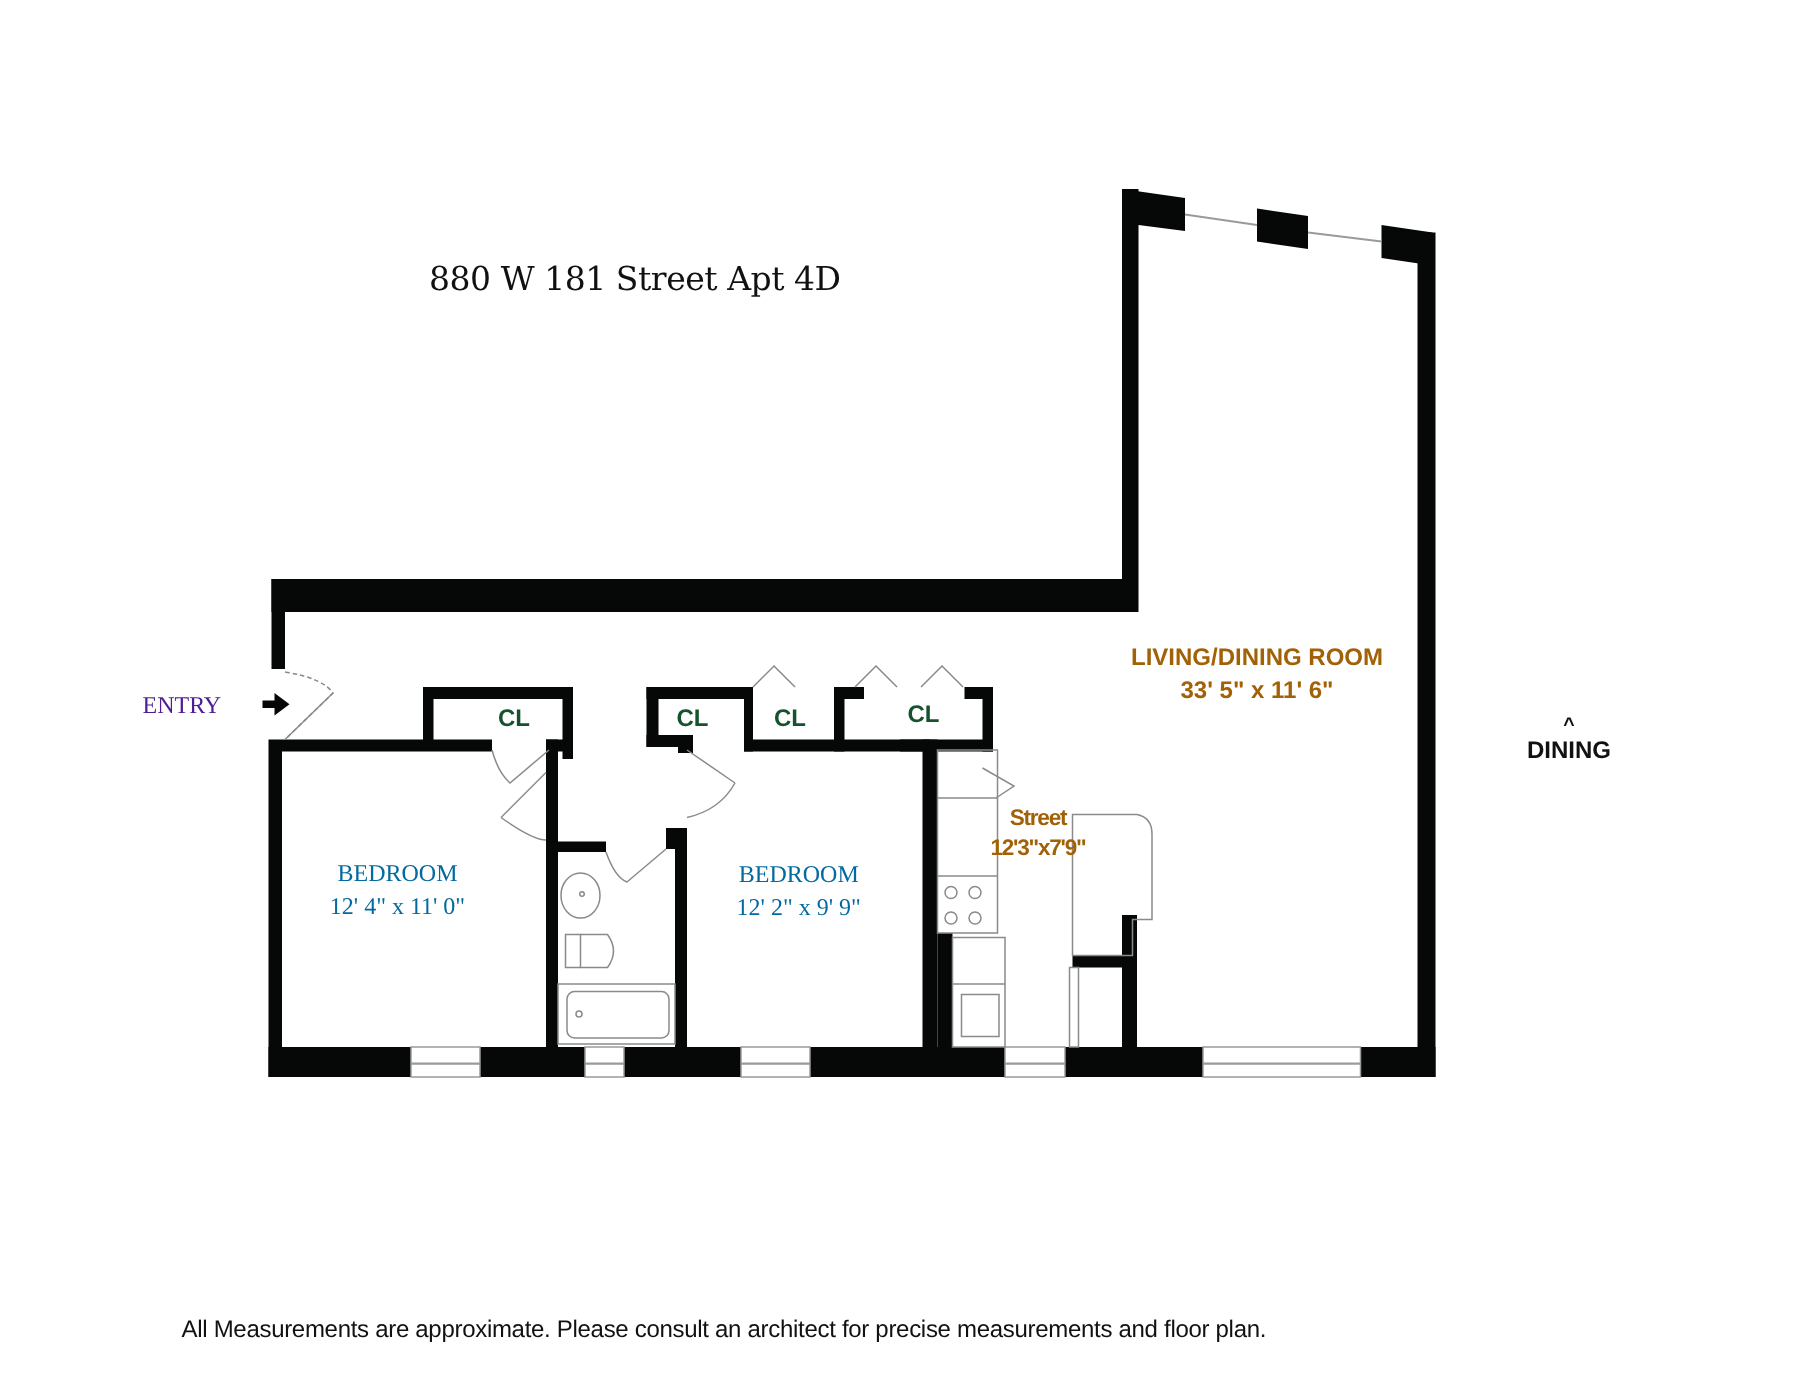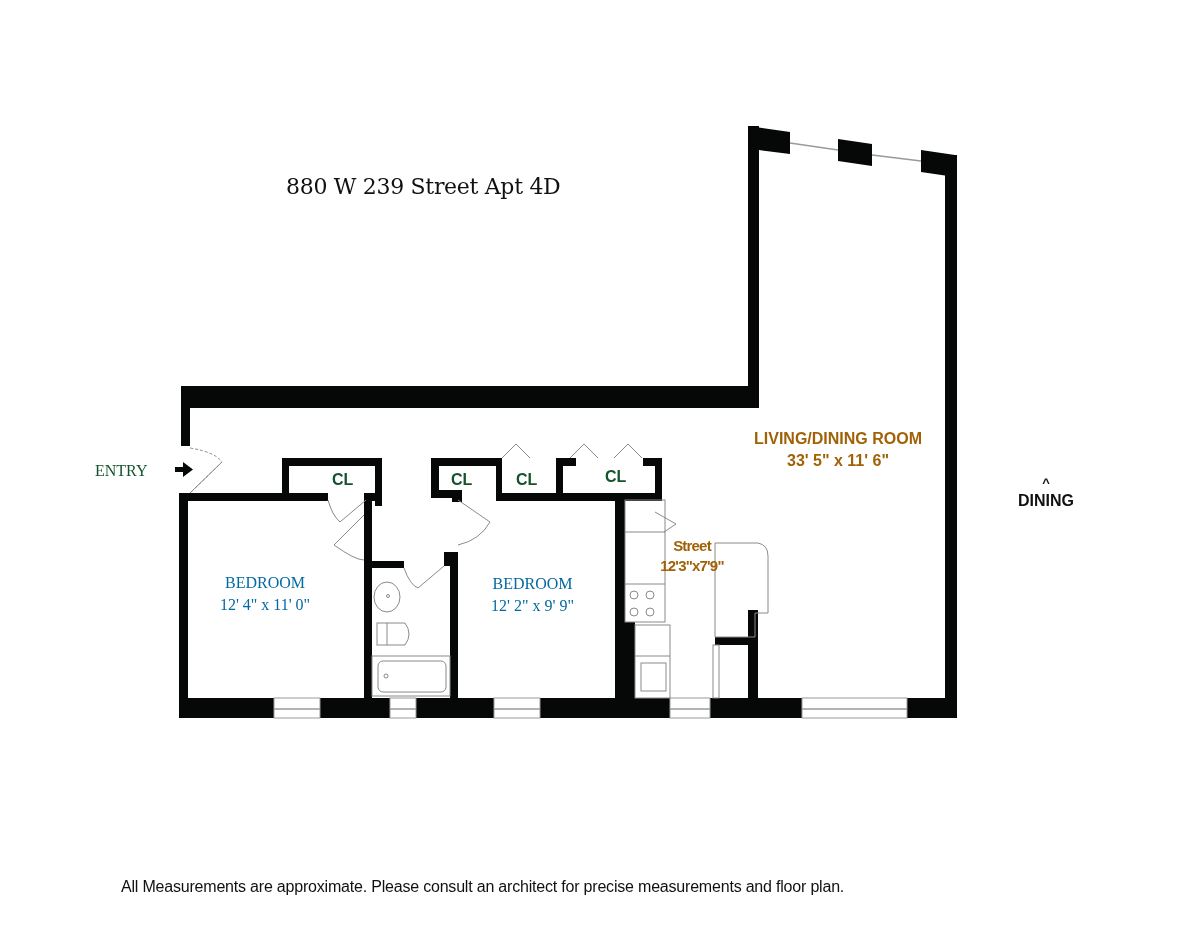--- a/index.html
+++ b/index.html
@@ -1,19 +1,19 @@
 <!DOCTYPE html>
 <html><head>
   <meta charset="utf-8">
   <style>
     html, body { margin: 0; padding: 0; background: #ffffff; }
     body { width: 1199px; height: 927px; position: relative; overflow: hidden; }
     .canvas { position: absolute; left: 0; top: 0; width: 1199px; height: 927px; }
     .title { position: absolute; left: 286px; top: 174px; font-family: "DejaVu Serif", "Liberation Serif", serif; font-size: 22px; color: #111; letter-spacing: -0.3px; white-space: nowrap; }
-    .entry { position: absolute; left: 95px; top: 462px; font-family: "Liberation Serif", serif; font-size: 16px; color: #14532d; }
+    .entry { position: absolute; left: 95px; top: 462px; font-family: "Liberation Serif", serif; font-size: 16px; color: #4c1d95; }
     .room-serif { position: absolute; font-family: "Liberation Serif", serif; color: #0369a1; text-align: center; white-space: nowrap; }
     .room-sans { position: absolute; font-family: "Liberation Sans", sans-serif; font-weight: bold; color: #a16207; text-align: center; white-space: nowrap; }
     .cl { position: absolute; font-family: "Liberation Sans", sans-serif; font-weight: bold; font-size: 16px; color: #14532d; }
     .north { position: absolute; left: 1013px; top: 474px; font-family: "Liberation Sans", sans-serif; font-weight: bold; font-size: 16px; color: #111; text-align: center; width: 66px; line-height: 18px; }
     .disclaimer { position: absolute; left: 121px; top: 834px; font-family: "Liberation Sans", sans-serif; font-size: 16px; color: #111; white-space: nowrap; letter-spacing: -0.2px; margin-top: 44px; }
   </style>
 </head>
 <body>
 
 <svg class="canvas" width="1199" height="927" viewBox="0 0 1199 927" xmlns="http://www.w3.org/2000/svg">
@@ -130,21 +130,21 @@
     <path d="M715 543 L758 543 Q768 545 768 556 L768 613 L755 613 L755 637 L715 637 Z"></path>
     <rect x="713" y="645" width="6" height="53"></rect>
   </g>
 
   <g fill="#050807">
     <rect x="175" y="467" width="9" height="5"></rect>
     <polygon points="183,462 193,469.5 183,477"></polygon>
   </g>
 </svg>
 
-<div class="title">880 W 239 Street Apt 4D</div>
+<div class="title">880 W 181 Street Apt 4D</div>
 <div class="entry">ENTRY</div>
 
 <div class="room-sans" style="left:738px; top:428px; width:200px; font-size:16px; line-height:22px;">
   <div>LIVING/DINING ROOM</div>
   <div>33' 5" x 11' 6"</div>
 </div>
 
 <div class="room-serif" style="left:200px; top:572px; width:130px; font-size:16px; line-height:22px;">
   <div>BEDROOM</div>
   <div>12' 4"   x 11' 0"</div>

